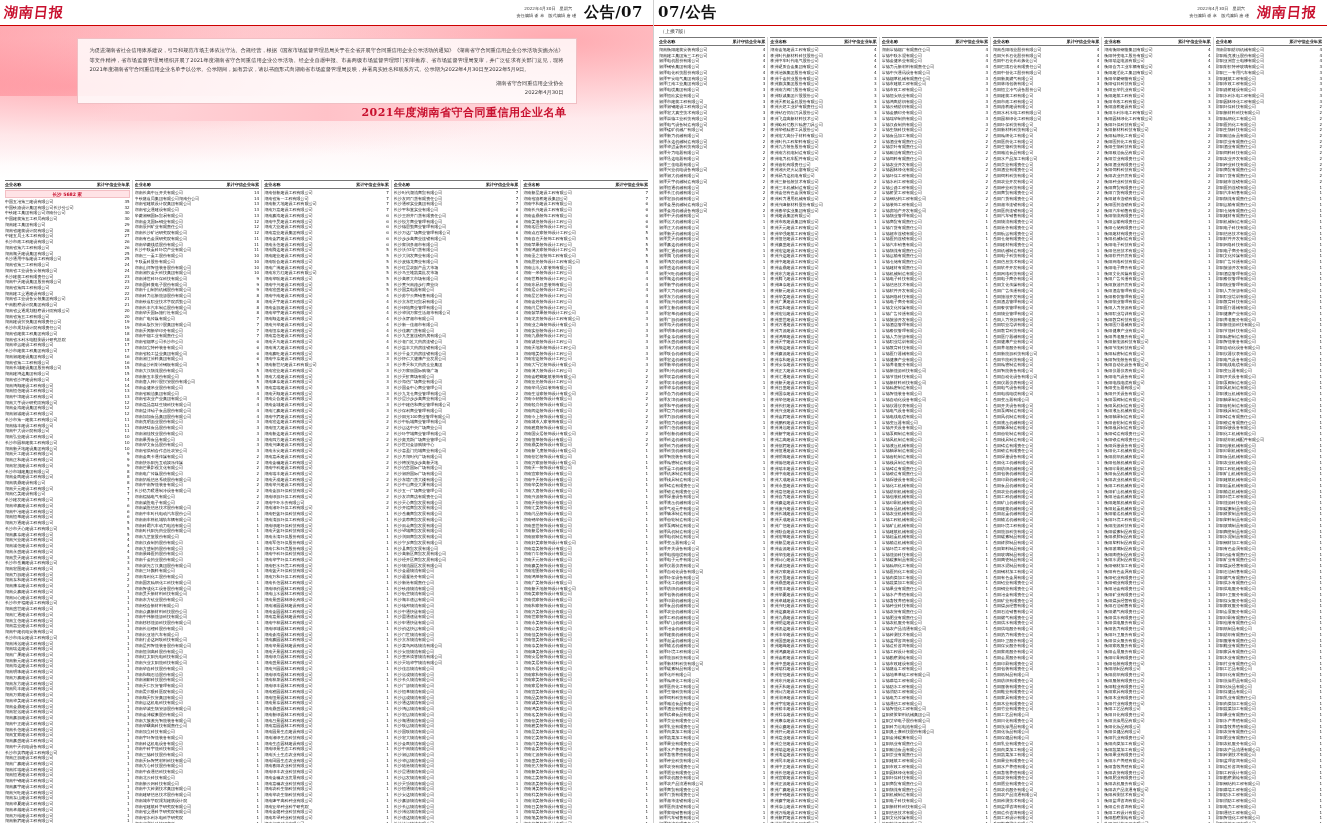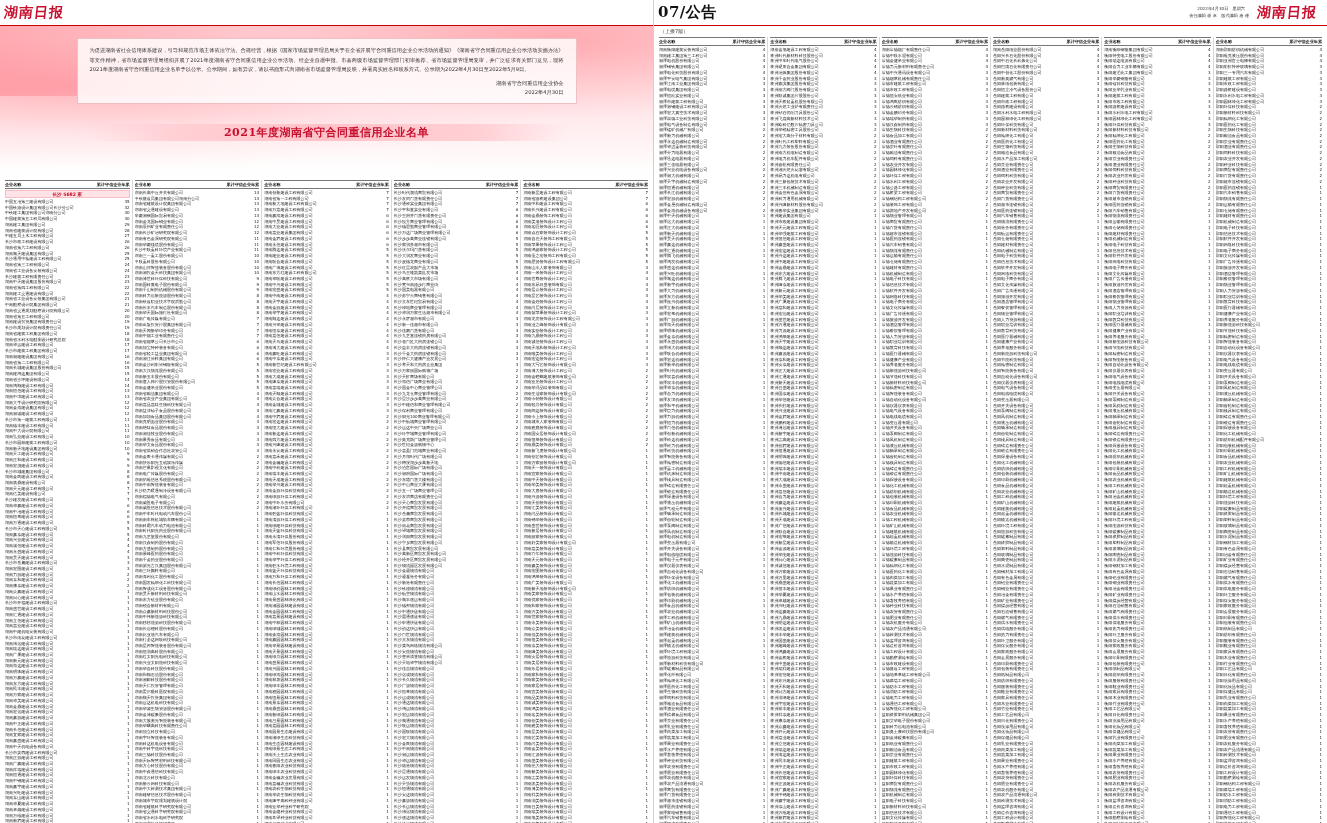--- a/index.html
+++ b/index.html
@@ -113,27 +113,27 @@
   .hero-sign {
     text-align: right;
     margin-top: 4px;
     font-size: 5.2px;
     color: #333;
     line-height: 1.7;
   }
 
   .section-banner {
     position: relative;
-    margin: 20px auto 4px;
+    margin: 0 auto 4px;
     width: 480px;
     height: 17px;
     background: linear-gradient(90deg, rgba(255,225,228,0) 0%, #ffd0d5 18%, #ffc2c8 50%, #ffd0d5 82%, rgba(255,225,228,0) 100%);
     display: flex;
     align-items: center;
-    justify-content: center;
+    justify-content: flex-end;
   }
   .section-banner span {
     font-family: "DejaVu Serif", "Liberation Serif", serif;
     font-weight: bold;
     font-size: 11px;
     color: #c8102e;
     letter-spacing: 0.5px;
   }
 
   
@@ -203,20 +203,27 @@
 </style>
 </head>
 <body>
 
 <div class="page">
 
   <div class="sheet left">
 
     <div class="masthead">
       <div class="logo">湖南日报</div>
+      <div class="mast-mid">
+        <div class="mast-meta">
+          <div><span>2022年4月30日</span><span>星期六</span></div>
+          <div>责任编辑 谢 卓　版式编辑 唐 瑾</div>
+        </div>
+        <div class="pagenum">公告/07</div>
+      </div>
     </div>
 
     <div class="hero">
       <div class="hero-box">
         <div>为促进湖南省社会信用体系建设，引导和规范市场主体依法守法、合规经营，根据《国家市场监督管理总局关于在全省开展守合同重信用企业公示活动的通知》《湖南省守合同重信用企业公示活动实施办法》等文件精神，省市场监督管理局组织开展了2021年度湖南省守合同重信用企业公示活动。经企业自愿申报、市县两级市场监督管理部门初审推荐、省市场监督管理局复审，并广泛征求有关部门意见，现将2021年度湖南省守合同重信用企业名单予以公示。公示期间，如有异议，请以书面形式向湖南省市场监督管理局反映，并署真实姓名和联系方式。公示期为2022年4月30日至2022年5月9日。</div>
         <div class="hero-sign">
           <div>湖南省守合同重信用企业协会</div>
           <div>2022年4月30日</div>
         </div>
       </div>

